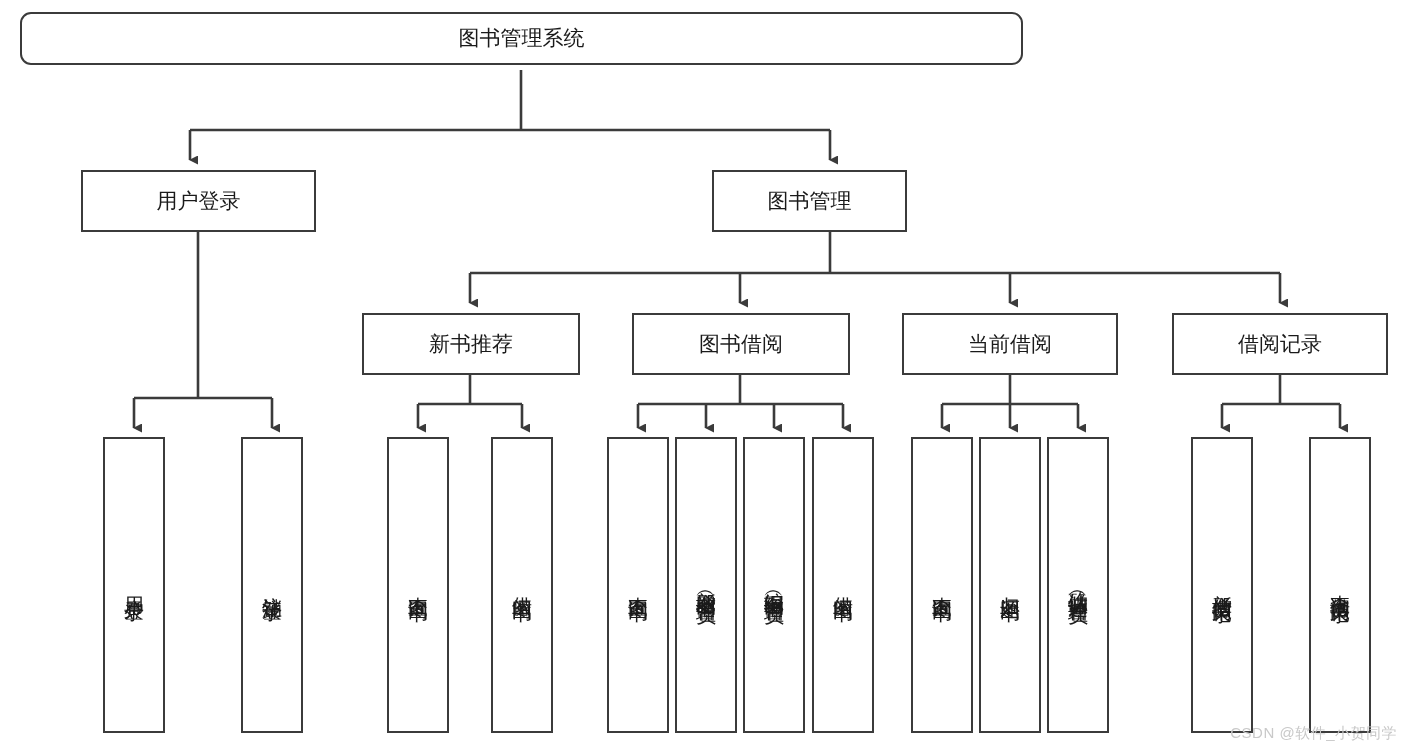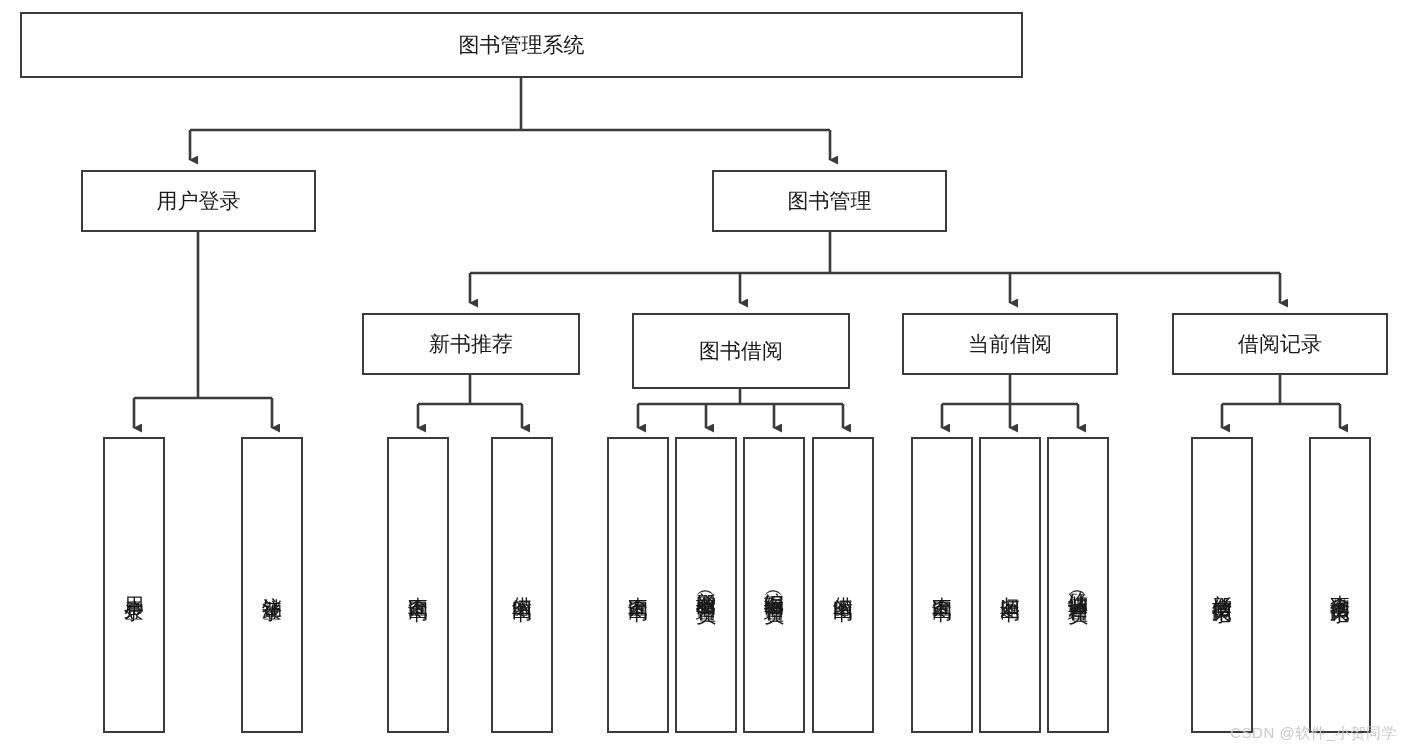--- a/index.html
+++ b/index.html
@@ -68,35 +68,35 @@
       <line x1="1010" y1="404" x2="1010" y2="428" marker-end="url(#arrowhead)"></line>
       <line x1="1078" y1="404" x2="1078" y2="428" marker-end="url(#arrowhead)"></line>
 
       <line x1="1280" y1="375" x2="1280" y2="404"></line>
       <line x1="1222" y1="404" x2="1340" y2="404"></line>
       <line x1="1222" y1="404" x2="1222" y2="428" marker-end="url(#arrowhead)"></line>
       <line x1="1340" y1="404" x2="1340" y2="428" marker-end="url(#arrowhead)"></line>
     </g>
   </svg>
 
-  <div class="box" style="left:20px;top:12px;width:1003px;height:66px;">
+  <div class="box" style="left:20px;top:12px;width:1003px;height:53px;border-radius:11px;">
     <span class="lbl">图书管理系统</span>
   </div>
 
   <div class="box" style="left:81px;top:170px;width:235px;height:62px;">
     <span class="lbl">用户登录</span>
   </div>
-  <div class="box" style="left:712px;top:170px;width:235px;height:62px;">
+  <div class="box" style="left:712px;top:170px;width:195px;height:62px;">
     <span class="lbl">图书管理</span>
   </div>
 
   <div class="box" style="left:362px;top:313px;width:218px;height:62px;text-align:center;">
     <span class="lbl">新书推荐</span>
   </div>
-  <div class="box" style="left:632px;top:313px;width:218px;height:76px;">
+  <div class="box" style="left:632px;top:313px;width:218px;height:62px;">
     <span class="lbl">图书借阅</span>
   </div>
   <div class="box" style="left:1172px;top:313px;width:216px;height:62px;">
     <span class="lbl">借阅记录</span>
   </div>
   <div class="box" style="left:902px;top:313px;width:216px;height:62px;">
     <span class="lbl">当前借阅</span>
   </div>
 
   <div class="vbox" style="left:103px;top:437px;width:62px;height:296px;">

